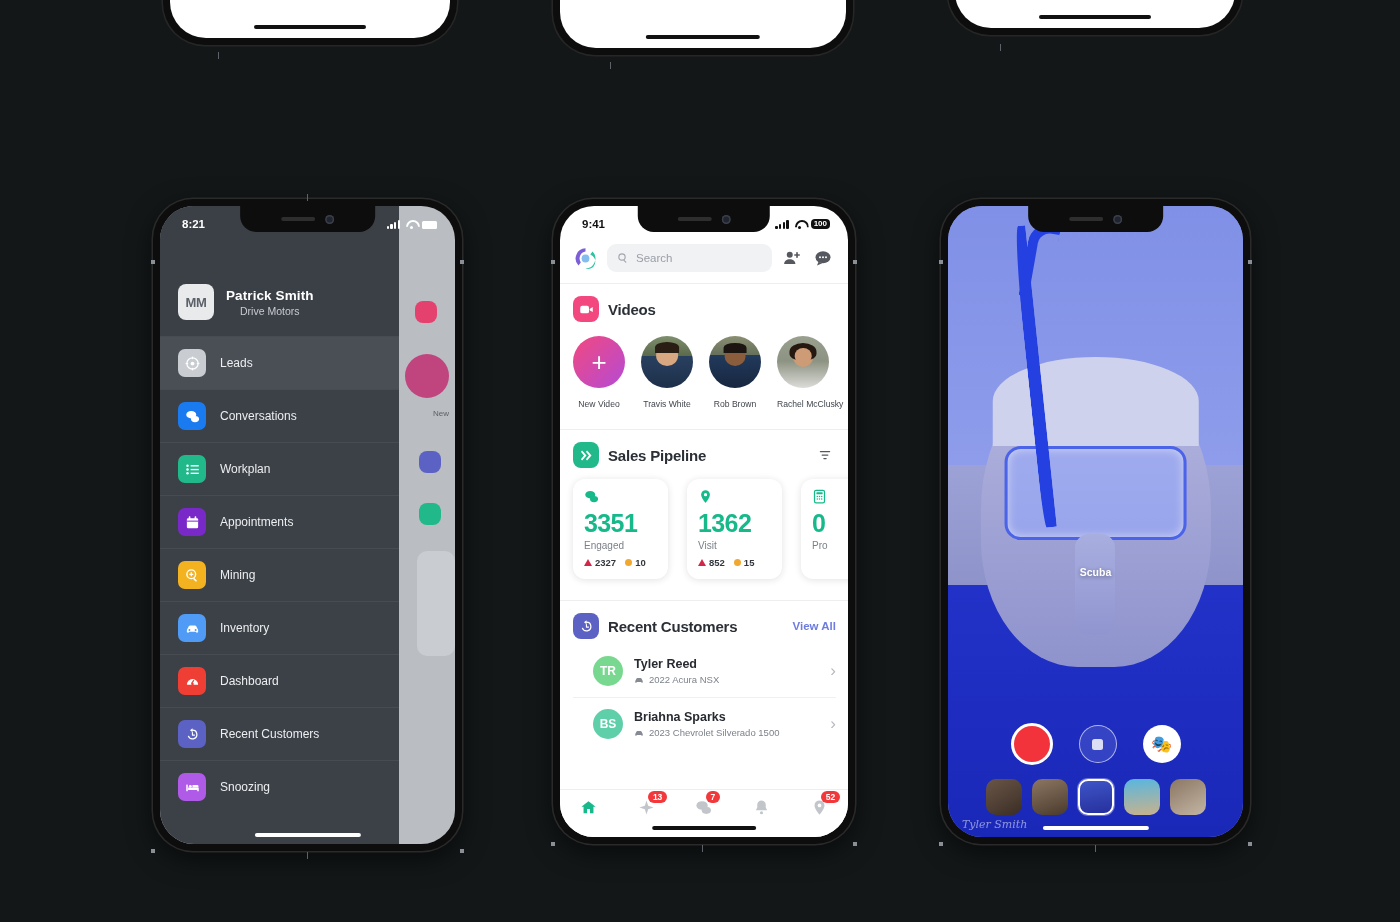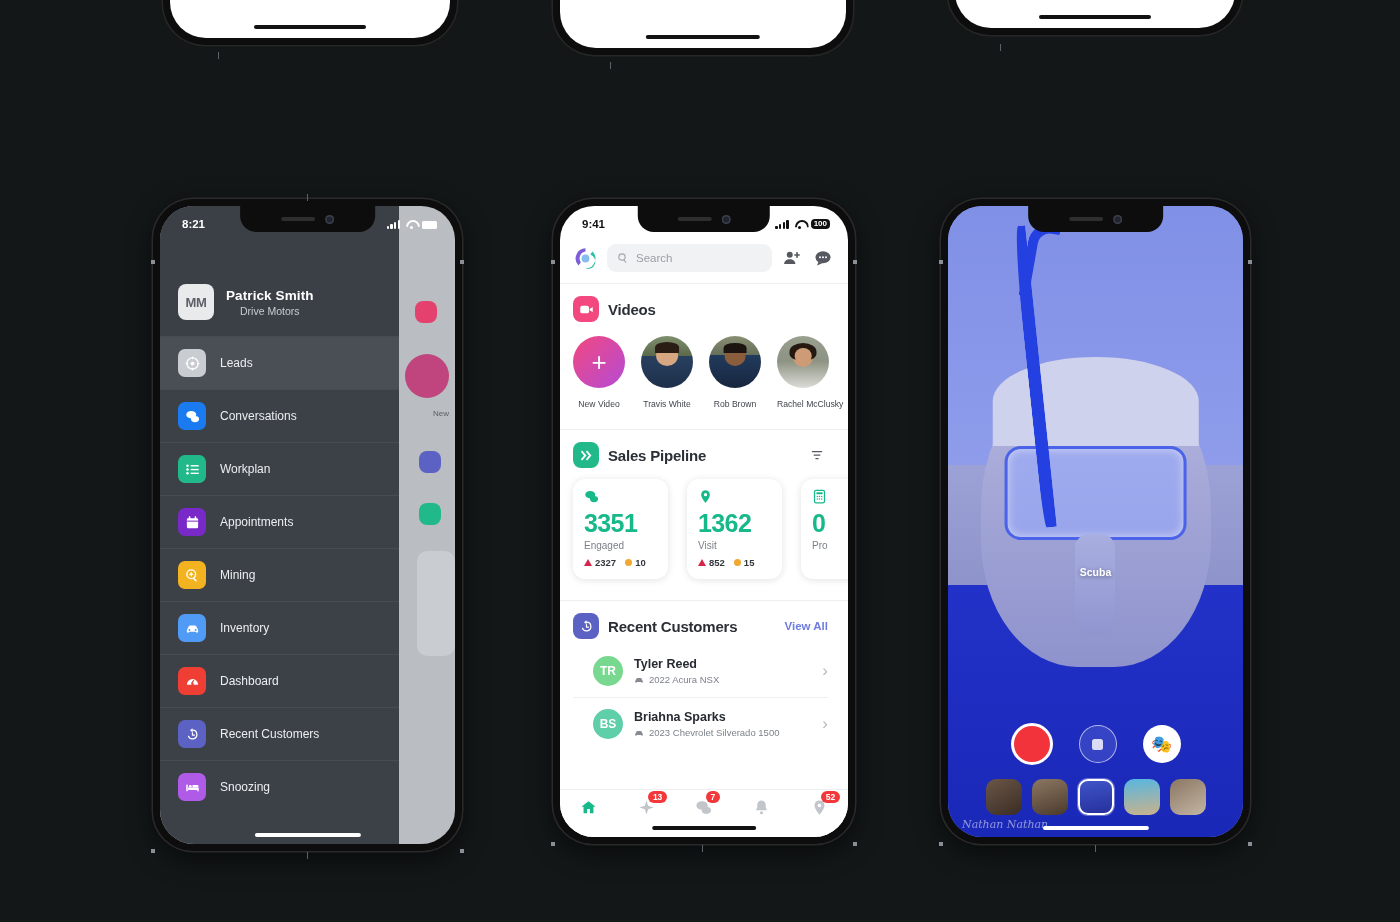--- a/index.html
+++ b/index.html
@@ -125,21 +125,21 @@
   }
   .brandlogo { width: 25px; height: 25px; position: relative; flex: 0 0 auto; }
   .searchbox {
     flex: 1; height: 28px; background: #f1f2f4; border-radius: 9px;
     display: flex; align-items: center; gap: 7px; padding: 0 10px;
     color: #9a9ea6; font-size: 11.5px;
   }
   .icbtn { width: 22px; height: 22px; color: #55595f; flex: 0 0 auto; display:flex; align-items:center; justify-content:center;}
   .icbtn svg { width: 18px; height: 18px; fill: currentColor; }
 
-  .sect { padding: 12px 20px 0 13px; }
+  .sect { padding: 12px 12px 0 13px; }
   .secthead { display: flex; align-items: center; gap: 9px; }
   .sectico {
     width: 26px; height: 26px; border-radius: 8px;
     display: flex; align-items: center; justify-content: center; color: #fff;
   }
   .sectico svg { width: 15px; height: 15px; fill: currentColor; }
   .secttitle { font-size: 15px; font-weight: bold; color: #2b2f36; letter-spacing: -.2px; }
   .spacer { flex: 1; }
   .viewall { color: #6d7ce0; font-size: 11.5px; font-weight: bold; }
 
@@ -766,21 +766,21 @@
       </div>
 
       <div class="filmstrip">
         <span class="thumb" style="background:linear-gradient(150deg,#6b5648,#3a2d24);"></span>
         <span class="thumb" style="background:linear-gradient(160deg,#8d7763,#4a3a2c);"></span>
         <span class="thumb sel" style="background:linear-gradient(170deg,#3f55c8,#26309c);"></span>
         <span class="thumb" style="background:linear-gradient(175deg,#58b6e0,#c9b28c);"></span>
         <span class="thumb" style="background:linear-gradient(150deg,#8a7663,#c4b6a4);"></span>
       </div>
 
-      <div class="sig">Nathan Nathan</div>
+      <div class="sig">Tyler Smith</div>
 
       <div class="notch">
           <i class="spk"></i>
           <i class="cam"></i>
         </div>
       <div class="homebar light"></div>
     </div>
   </div>
   <div class="handle" style="left:939px; top:260px;"></div>
   <div class="handle" style="left:1248px; top:260px;"></div>

